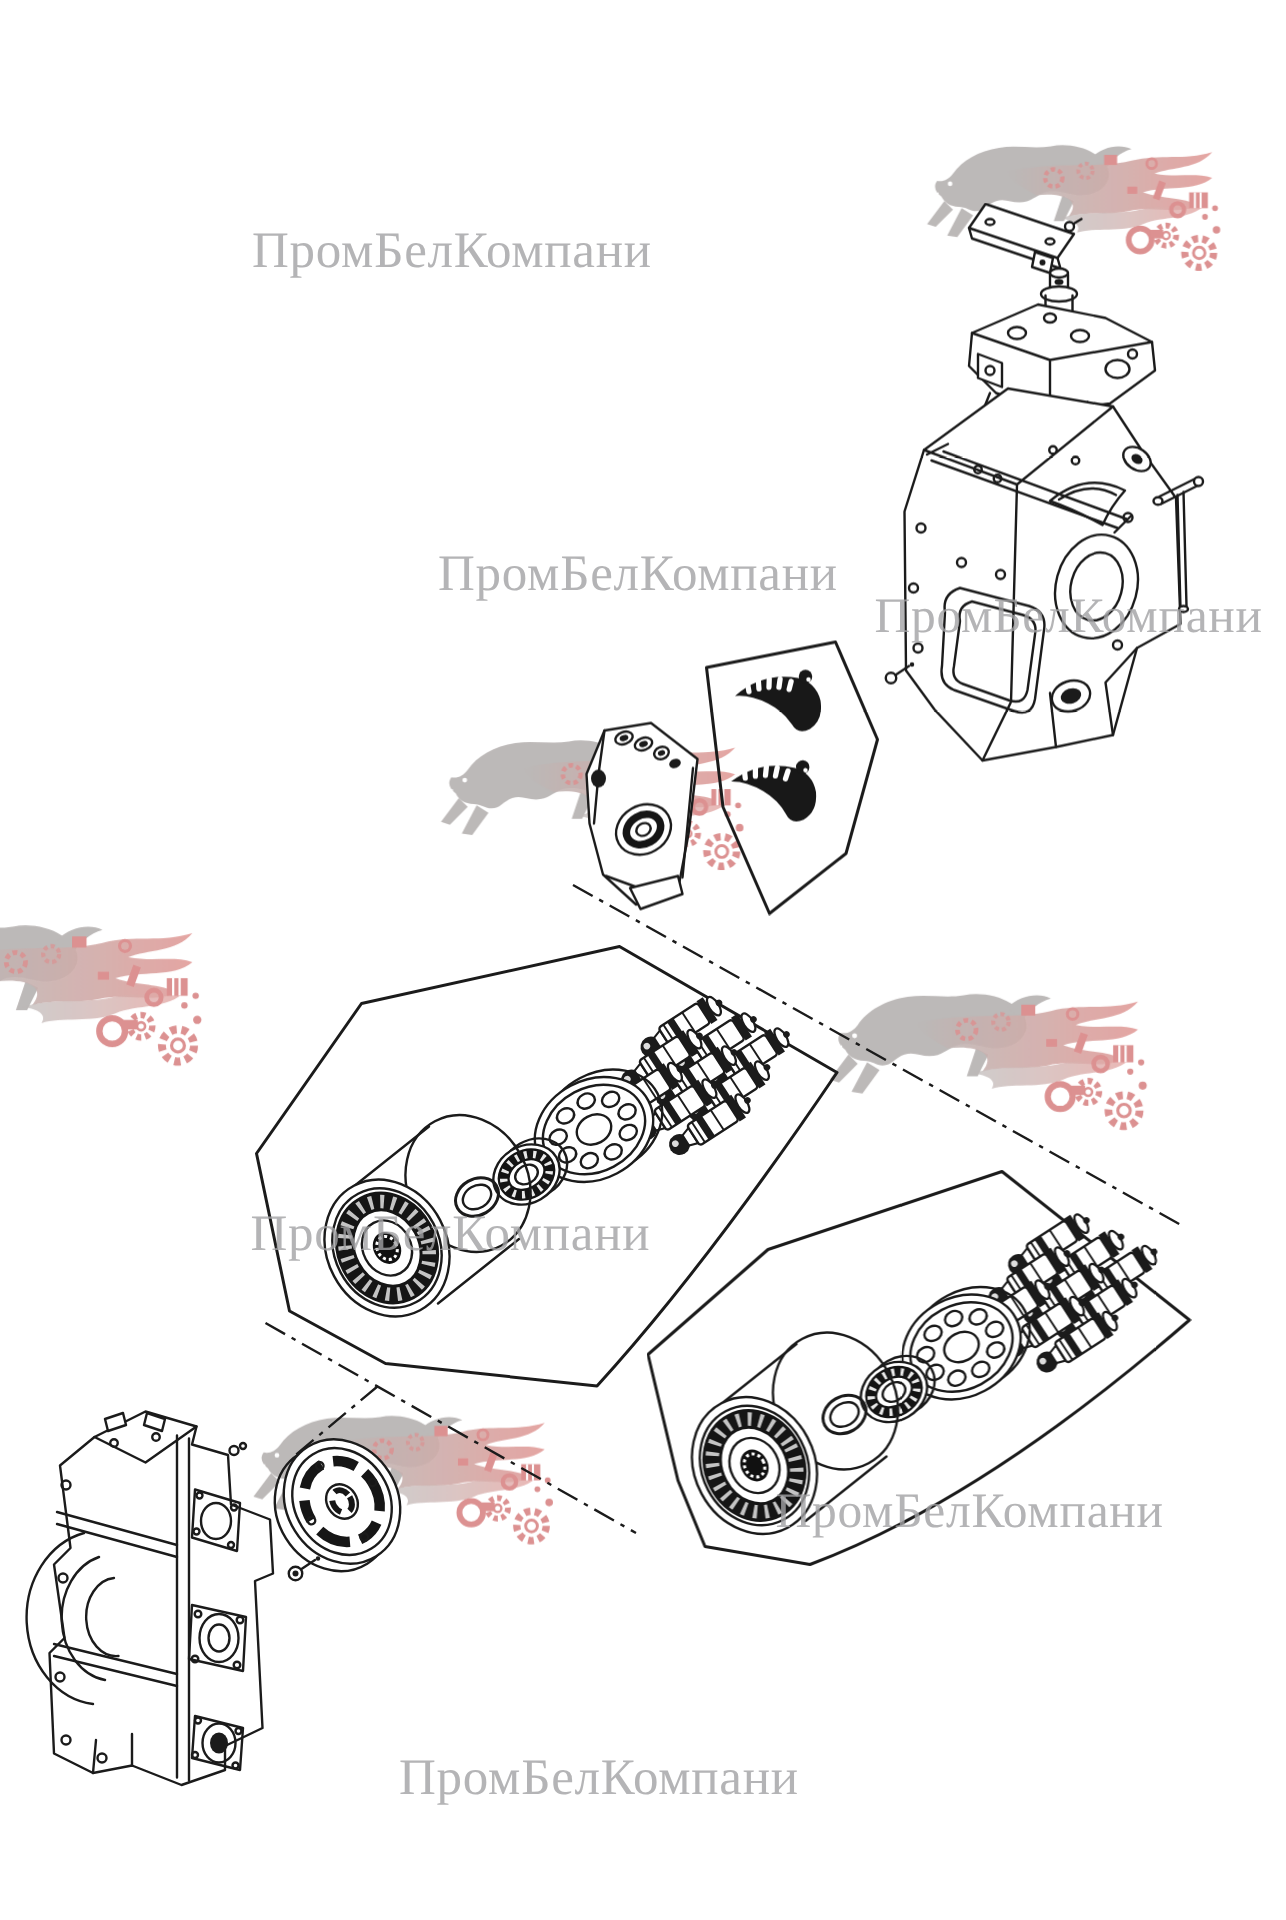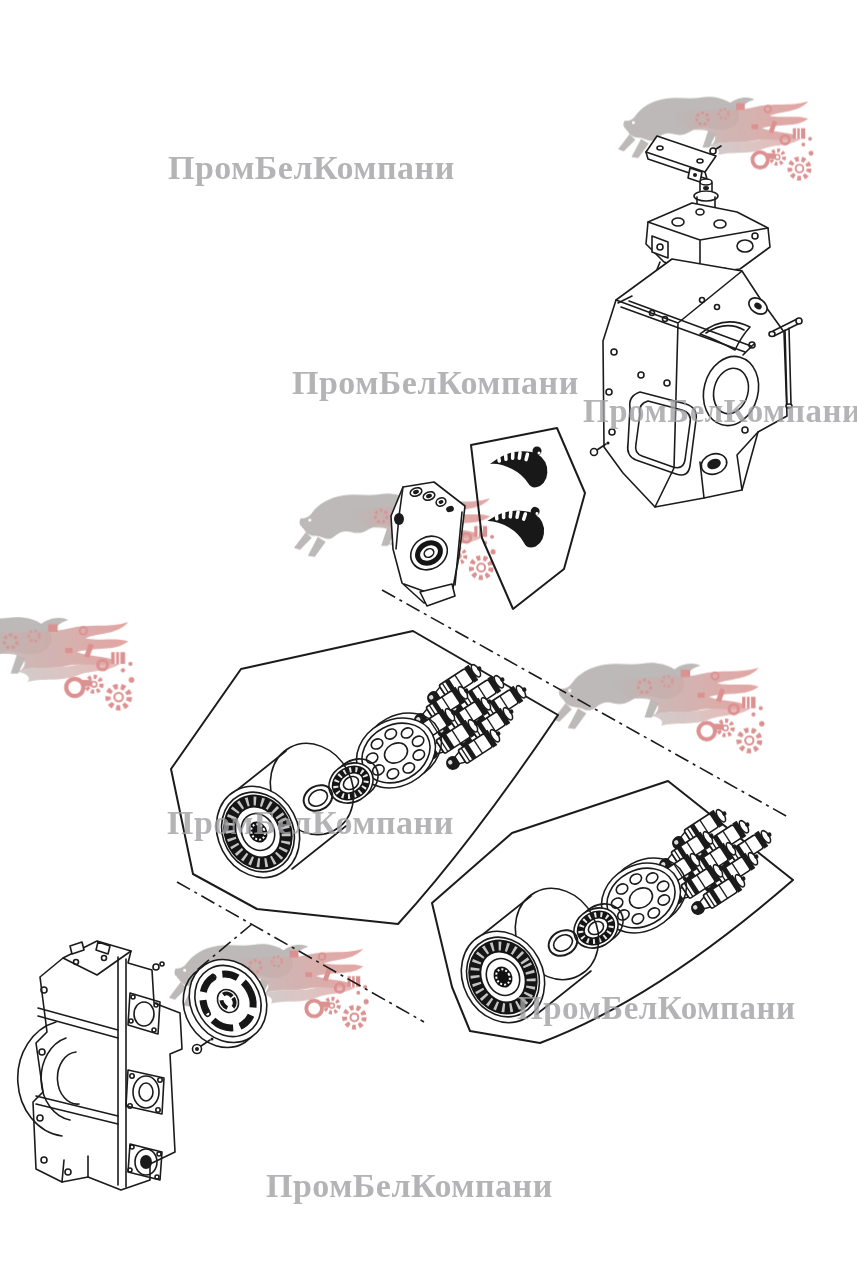--- a/index.html
+++ b/index.html
@@ -11,21 +11,21 @@
   .ln2{stroke:var(--ink,#1b1b1b);stroke-width:2;fill:none;stroke-linecap:round;stroke-linejoin:round;}
   .wh{fill:#fff;stroke:var(--ink,#1b1b1b);stroke-width:1.6;stroke-linejoin:round;}
   .dk{fill:var(--ink,#1b1b1b);stroke:none;}
   .chain{stroke:var(--ink,#1b1b1b);stroke-width:1.6;fill:none;stroke-dasharray:15 5 3 5;}
   
   .pbody{fill:var(--panther,#b7b3b2);}
   .pred{fill:var(--accent,#d98888);}
   .preds{stroke:var(--accent,#d98888);fill:none;}
   .logo{opacity:.92;}
   
-  .wm{position:absolute;color:var(--wm-color,#a2a2a4);font-weight:bold;font-size:34px;
+  .wm{position:absolute;color:var(--wm-color,#a2a2a4);font-weight:normal;font-size:34px;
       letter-spacing:.5px;white-space:nowrap;opacity:.8;line-height:1;}
   .wm.small{font-size:33px;}
 </style>
 </head>
 <body>
 
 <div class="stage">
 
 <svg class="art" viewBox="0 0 857 1280" xmlns="http://www.w3.org/2000/svg">
   <defs>

